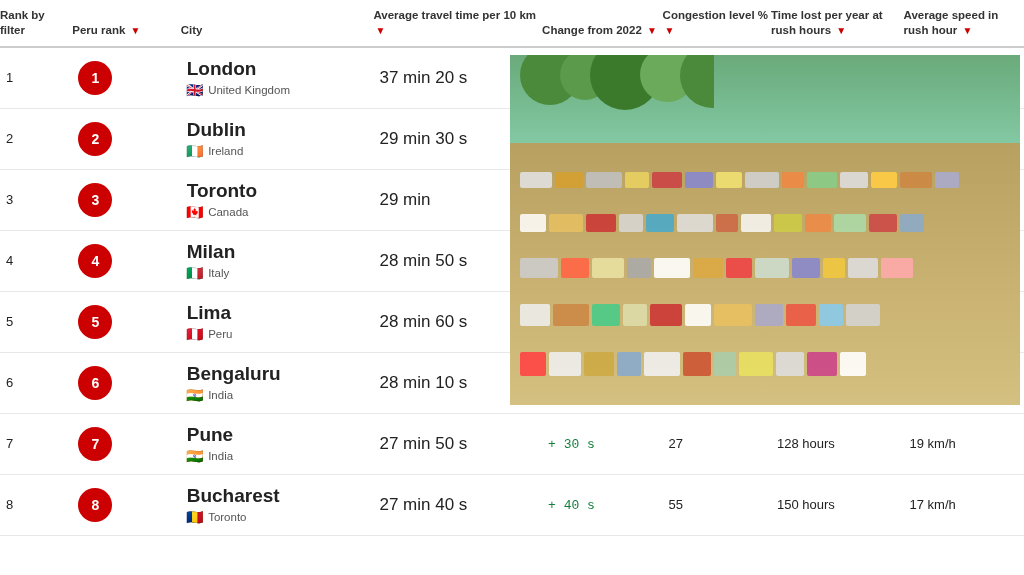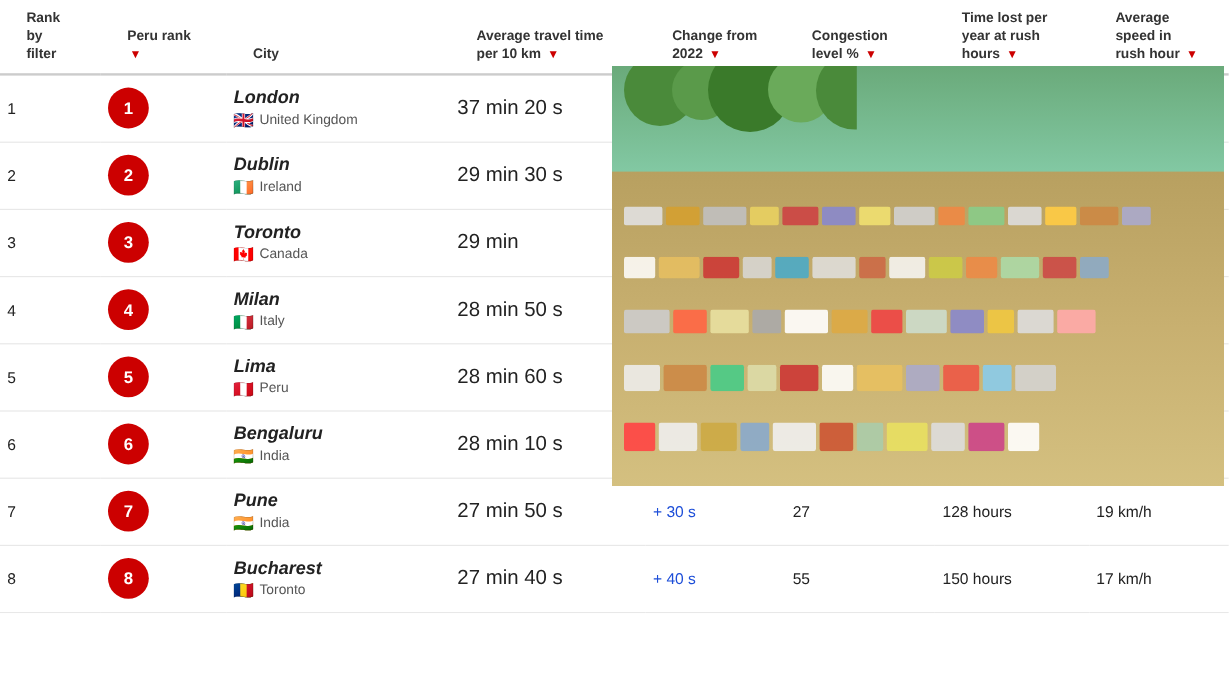--- a/index.html
+++ b/index.html
@@ -16,21 +16,21 @@
       position: relative;
     }
     table {
       width: 100%;
       border-collapse: collapse;
     }
     thead tr {
       border-bottom: 2px solid #ccc;
     }
     thead th {
-      padding: 8px 22px;
+      padding: 8px 0;
       text-align: left;
       font-size: 11.5px;
       font-weight: 600;
       color: #333;
       vertical-align: bottom;
       line-height: 1.3;
     }
     thead th .arrow {
       color: #cc0000;
       font-size: 10px;
@@ -63,44 +63,43 @@
       background: #cc0000;
       color: #fff;
       font-weight: 700;
       font-size: 14px;
     }
     .city-cell {
       width: 160px;
     }
     .city-name {
       font-weight: 700;
-      font-size: 15px;
+      font-size: 19px;
       display: block;
       margin-bottom: 2px;
-      font-style: italic;
     }
     .country-info {
       font-size: 11.5px;
       color: #555;
       display: flex;
       align-items: center;
       gap: 4px;
     }
     .flag {
       font-size: 14px;
     }
     .avg-travel {
       width: 140px;
       font-size: 17px;
     }
     .change-cell {
       width: 100px;
       font-size: 13px;
     }
-    .change-positive { color: #1d4ed8; }
+    .change-positive { color: #15803d; font-family: Liberation Mono, monospace; }
     .change-negative { color: #009944; }
     .congestion-cell {
       width: 90px;
       font-size: 13px;
     }
     .time-lost-cell {
       width: 110px;
       font-size: 13px;
     }
     .avg-speed-cell {

